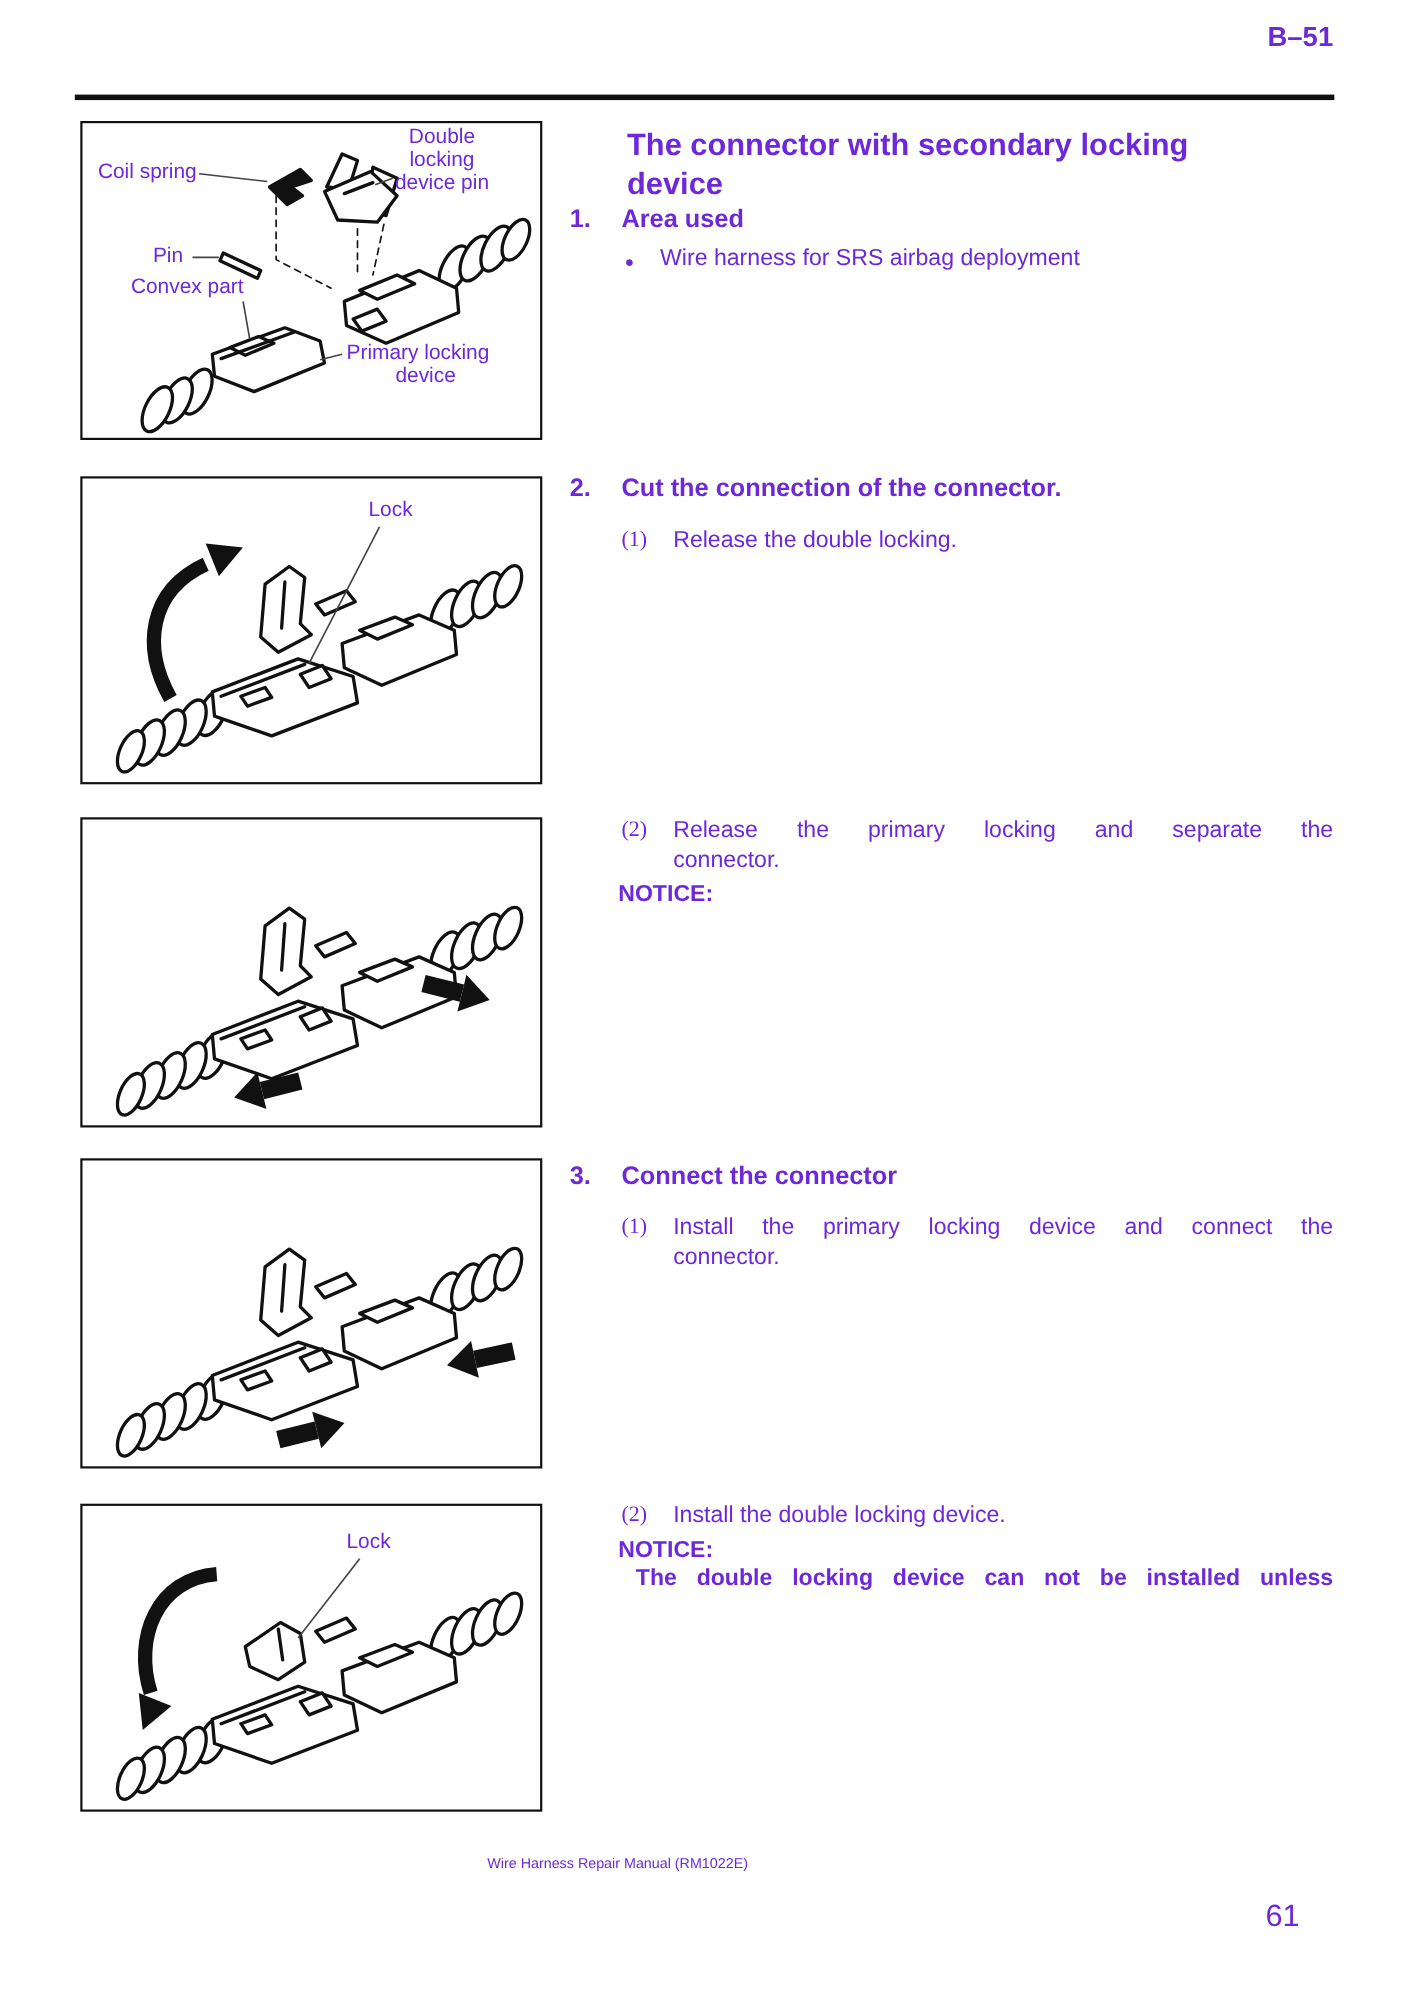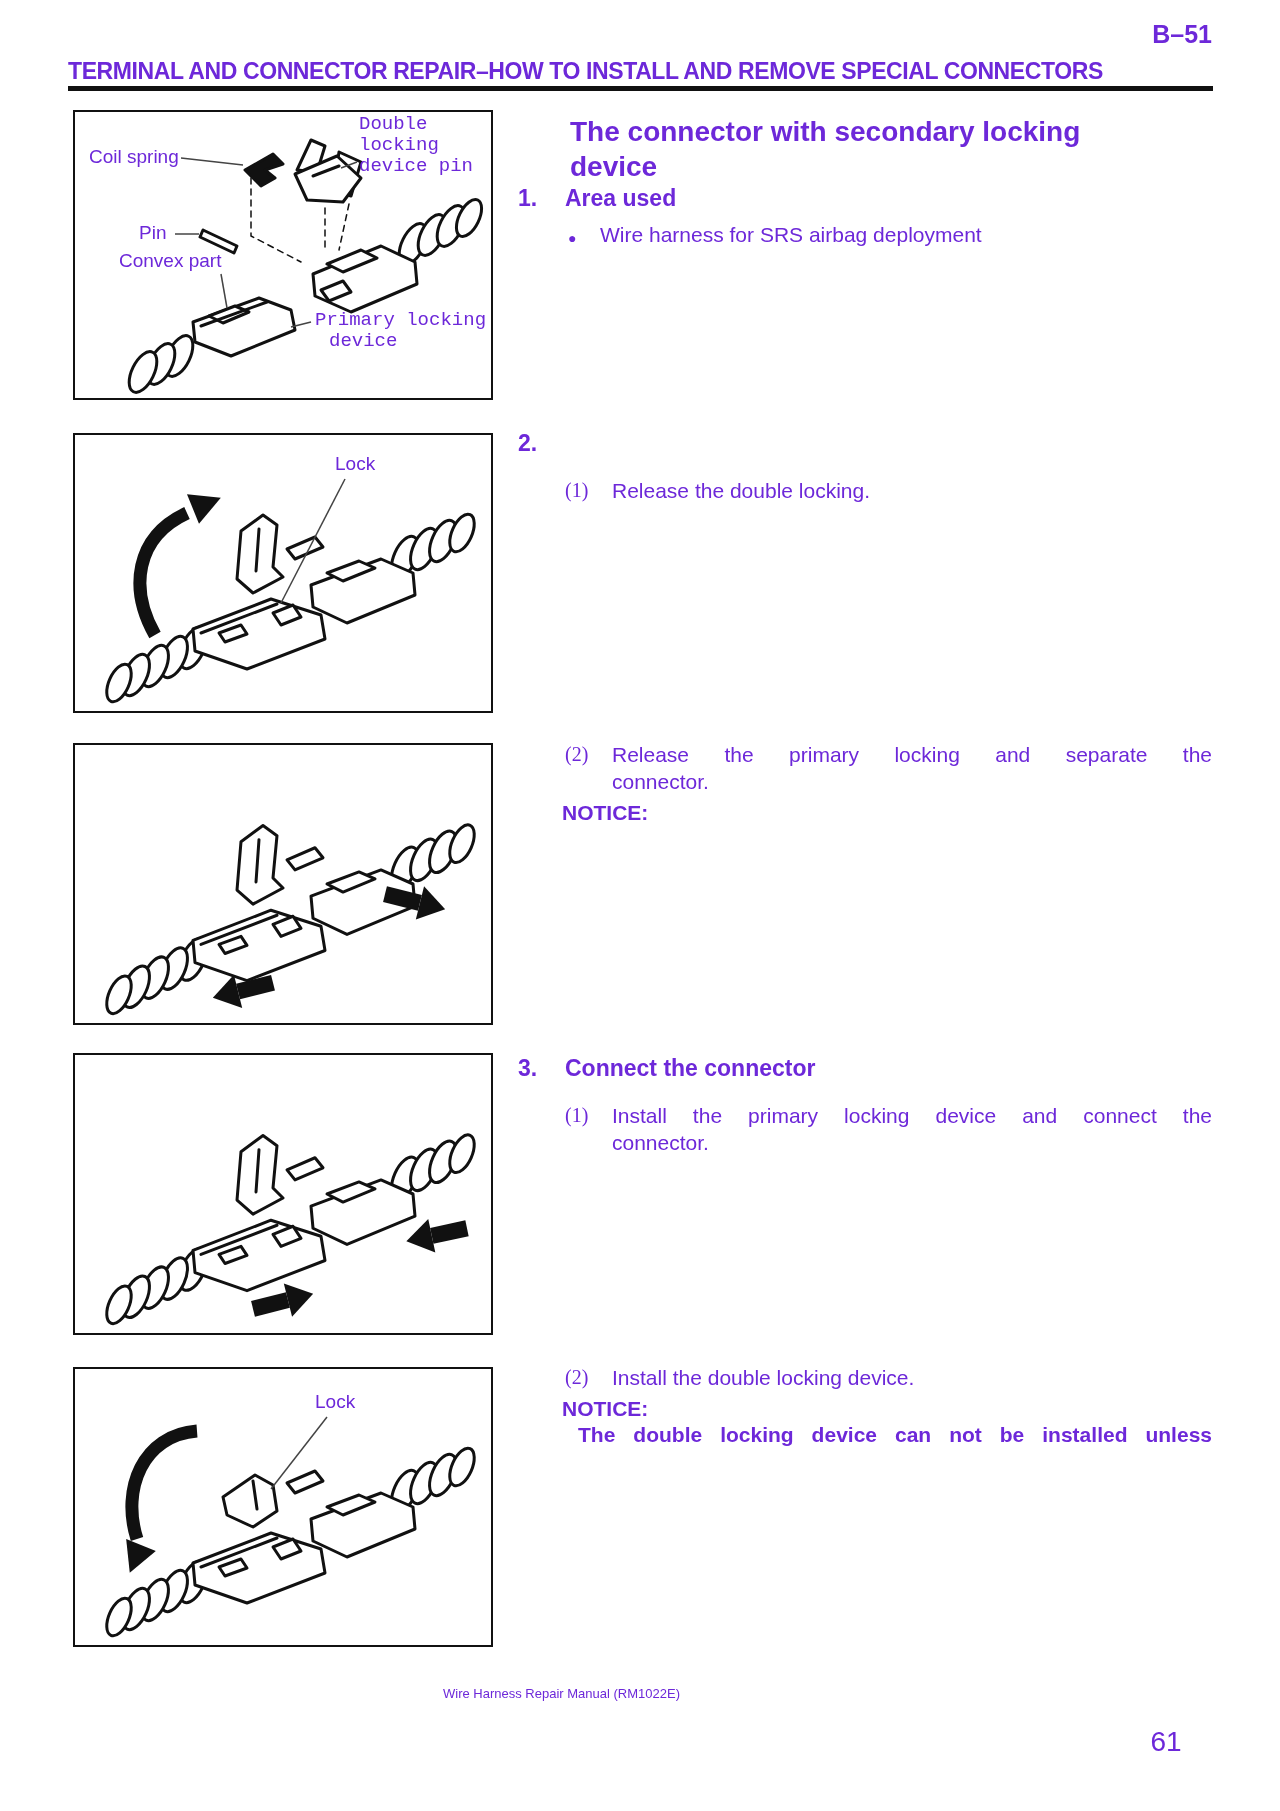--- a/index.html
+++ b/index.html
@@ -5,42 +5,41 @@
   html,body{margin:0;padding:0;background:#e8e8e8;}
   .page{position:relative;width:1280px;height:1811px;background:#ffffff;margin:0 auto;
         font-family:"Liberation Sans",sans-serif;color:#6d28d9;overflow:hidden;}
   .abs{position:absolute;}
   .hdr-ref{font-weight:bold;font-size:25px;text-align:right;}
   .hdr-title{font-weight:bold;font-size:23px;white-space:nowrap;letter-spacing:-0.4px;}
   .hdr-rule{background:#111;height:5px;}
   .fb{position:absolute;left:73px;width:420px;border:2px solid #111;background:#fff;box-sizing:border-box;}
   .fig-svg{position:absolute;left:0;top:0;width:100%;height:100%;}
   .fig-label{position:absolute;font-size:19px;line-height:21px;white-space:nowrap;}
-  .serif{font-family:Liberation Mono, monospace;}
+  .serif{font-family:Liberation Sans, sans-serif;text-align:center;}
   .h1{font-weight:bold;font-size:28px;line-height:35px;}
   .sec-row{display:flex;font-weight:bold;font-size:23px;line-height:26px;}
   .sec-num{width:47px;flex:none;}
   .bullet-row{display:flex;font-size:21px;line-height:26px;}
   .bullet-glyph{width:32px;flex:none;font-size:14px;padding-top:3px;}
   .step-row{display:flex;font-size:21px;line-height:27px;}
   .step-marker{width:47px;flex:none;font-family:"Liberation Serif",serif;font-size:20px;}
   .step-text{width:600px;}
   .jline{text-align:justify;text-align-last:justify;}
   .notice{font-weight:bold;font-size:21px;line-height:26px;}
   .notice-wide{width:650px;}
   .footer{font-size:13px;white-space:nowrap;}
   .pagenum{font-size:28px;text-align:center;}
 </style>
 </head>
 <body>
 
 <div class="page">
 
   <div class="abs hdr-ref" style="left:1000px;top:20px;width:212px;">B–51</div>
-  <div class="abs hdr-title" style="left:68px;top:58px;">TERMINAL AND CONNECTOR REPAIR–HOW TO INSTALL AND REMOVE SPECIAL CONNECTORS</div>
   <div class="abs hdr-rule" style="left:68px;top:86px;width:1145px;"></div>
 
   <div class="fb" style="top:110px;height:290px;">
     <svg class="fig-svg" viewBox="0 0 416 286" preserveAspectRatio="none">
         <g stroke="#111" stroke-width="3" fill="#fff" stroke-linejoin="round" stroke-linecap="round">
 <polygon points="222,58 236,28 250,34 242,60"></polygon>
 <polygon points="264,40 286,50 276,84 258,78"></polygon>
 <polygon points="220,62 262,44 286,66 268,90 232,88"></polygon>
 <line x1="238" y1="64" x2="264" y2="54"></line>
 <polygon points="170,58 198,42 208,52 190,58 200,66 186,74" fill="#111" stroke="#111"></polygon>
@@ -224,20 +223,21 @@
     <span>Area used</span>
   </div>
 
   <div class="abs bullet-row" style="left:568px;top:222px;">
     <span class="bullet-glyph">●</span>
     <span>Wire harness for SRS airbag deployment</span>
   </div>
 
   <div class="abs sec-row" style="left:518px;top:430px;">
     <span class="sec-num">2.</span>
+    <span>Cut the connection of the connector.</span>
   </div>
 
   <div class="abs step-row" style="left:565px;top:477px;">
     <span class="step-marker">(1)</span>
     <span>Release the double locking.</span>
   </div>
 
   <div class="abs step-row" style="left:565px;top:741px;">
     <span class="step-marker">(2)</span>
     <span class="step-text">

